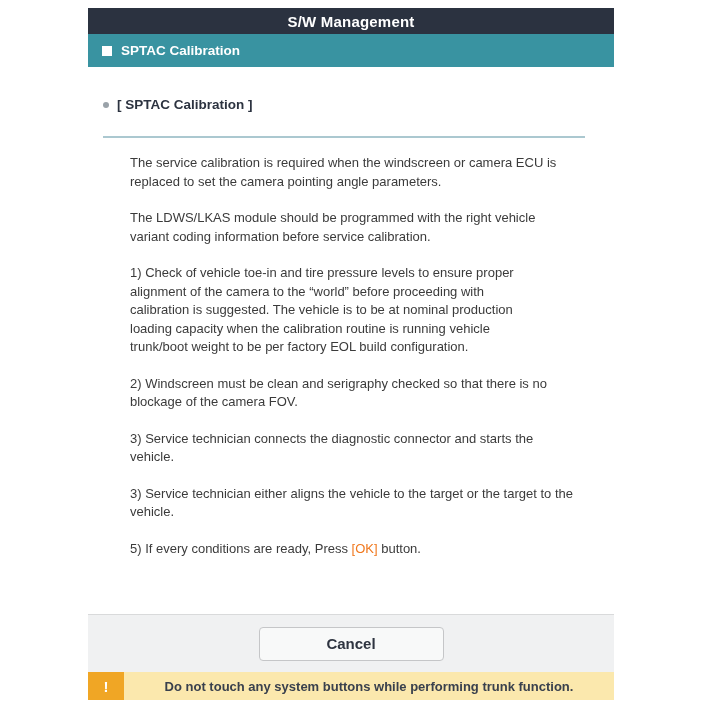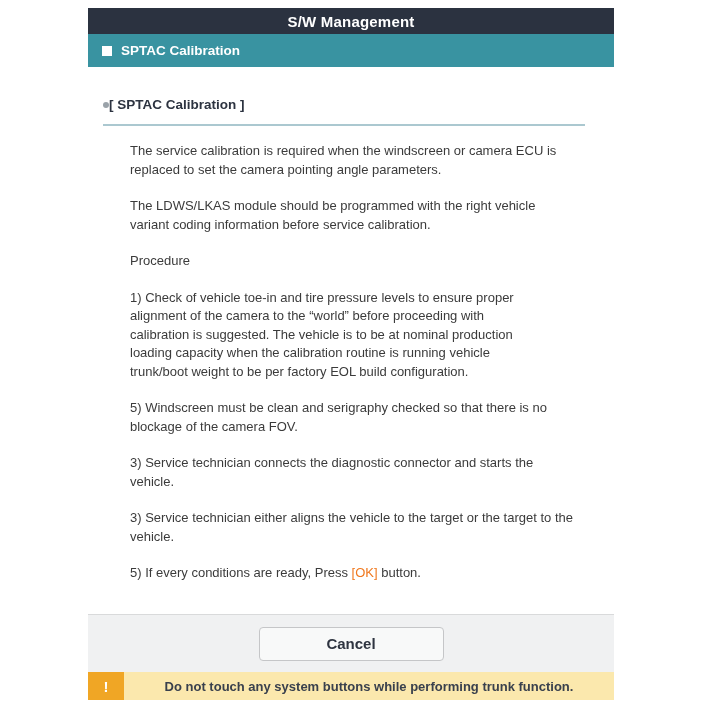--- a/index.html
+++ b/index.html
@@ -53,24 +53,24 @@
   }
   .content {
     flex: 1 1 auto;
     background: #ffffff;
     overflow: hidden;
   }
   .section-head {
     margin: 30px 0 0 15px;
     width: 482px;
     border-bottom: 2px solid #abc8d0;
-    padding-bottom: 12px;
+    padding-bottom: 24px;
     display: flex;
     align-items: center;
-    gap: 0;
+    gap: 8px;
   }
   .dot {
     width: 6px;
     height: 6px;
     border-radius: 50%;
     background: #9aa2a9;
     flex: 0 0 6px;
   }
   .section-title {
     font-size: 13.5px;
@@ -160,27 +160,26 @@
       <div class="section-head">
         <span class="dot"></span>
         <span class="section-title">[ SPTAC Calibration ]</span>
       </div>
 
       <div class="text-block">
         <p class="para">The service calibration is required when the windscreen or camera ECU is
 replaced to set the camera pointing angle parameters.</p>
         <p class="para">The LDWS/LKAS module should be programmed with the right vehicle
 variant coding information before service calibration.</p>
-        <p class="para">Procedure</p>
         <p class="para">1) Check of vehicle toe-in and tire pressure levels to ensure proper
 alignment of the camera to the “world” before proceeding with
 calibration is suggested. The vehicle is to be at nominal production
 loading capacity when the calibration routine is running vehicle
 trunk/boot weight to be per factory EOL build configuration.</p>
-        <p class="para">5) Windscreen must be clean and serigraphy checked so that there is no
+        <p class="para">2) Windscreen must be clean and serigraphy checked so that there is no
 blockage of the camera FOV.</p>
         <p class="para">3) Service technician connects the diagnostic connector and starts the
 vehicle.</p>
         <p class="para">3) Service technician either aligns the vehicle to the target or the target to the
 vehicle.</p>
         <p class="para"><span>5) If every conditions are ready, Press </span><span class="hl">[OK]</span><span> button.</span></p>
       </div>
     </div>
 
     <div class="footer">

